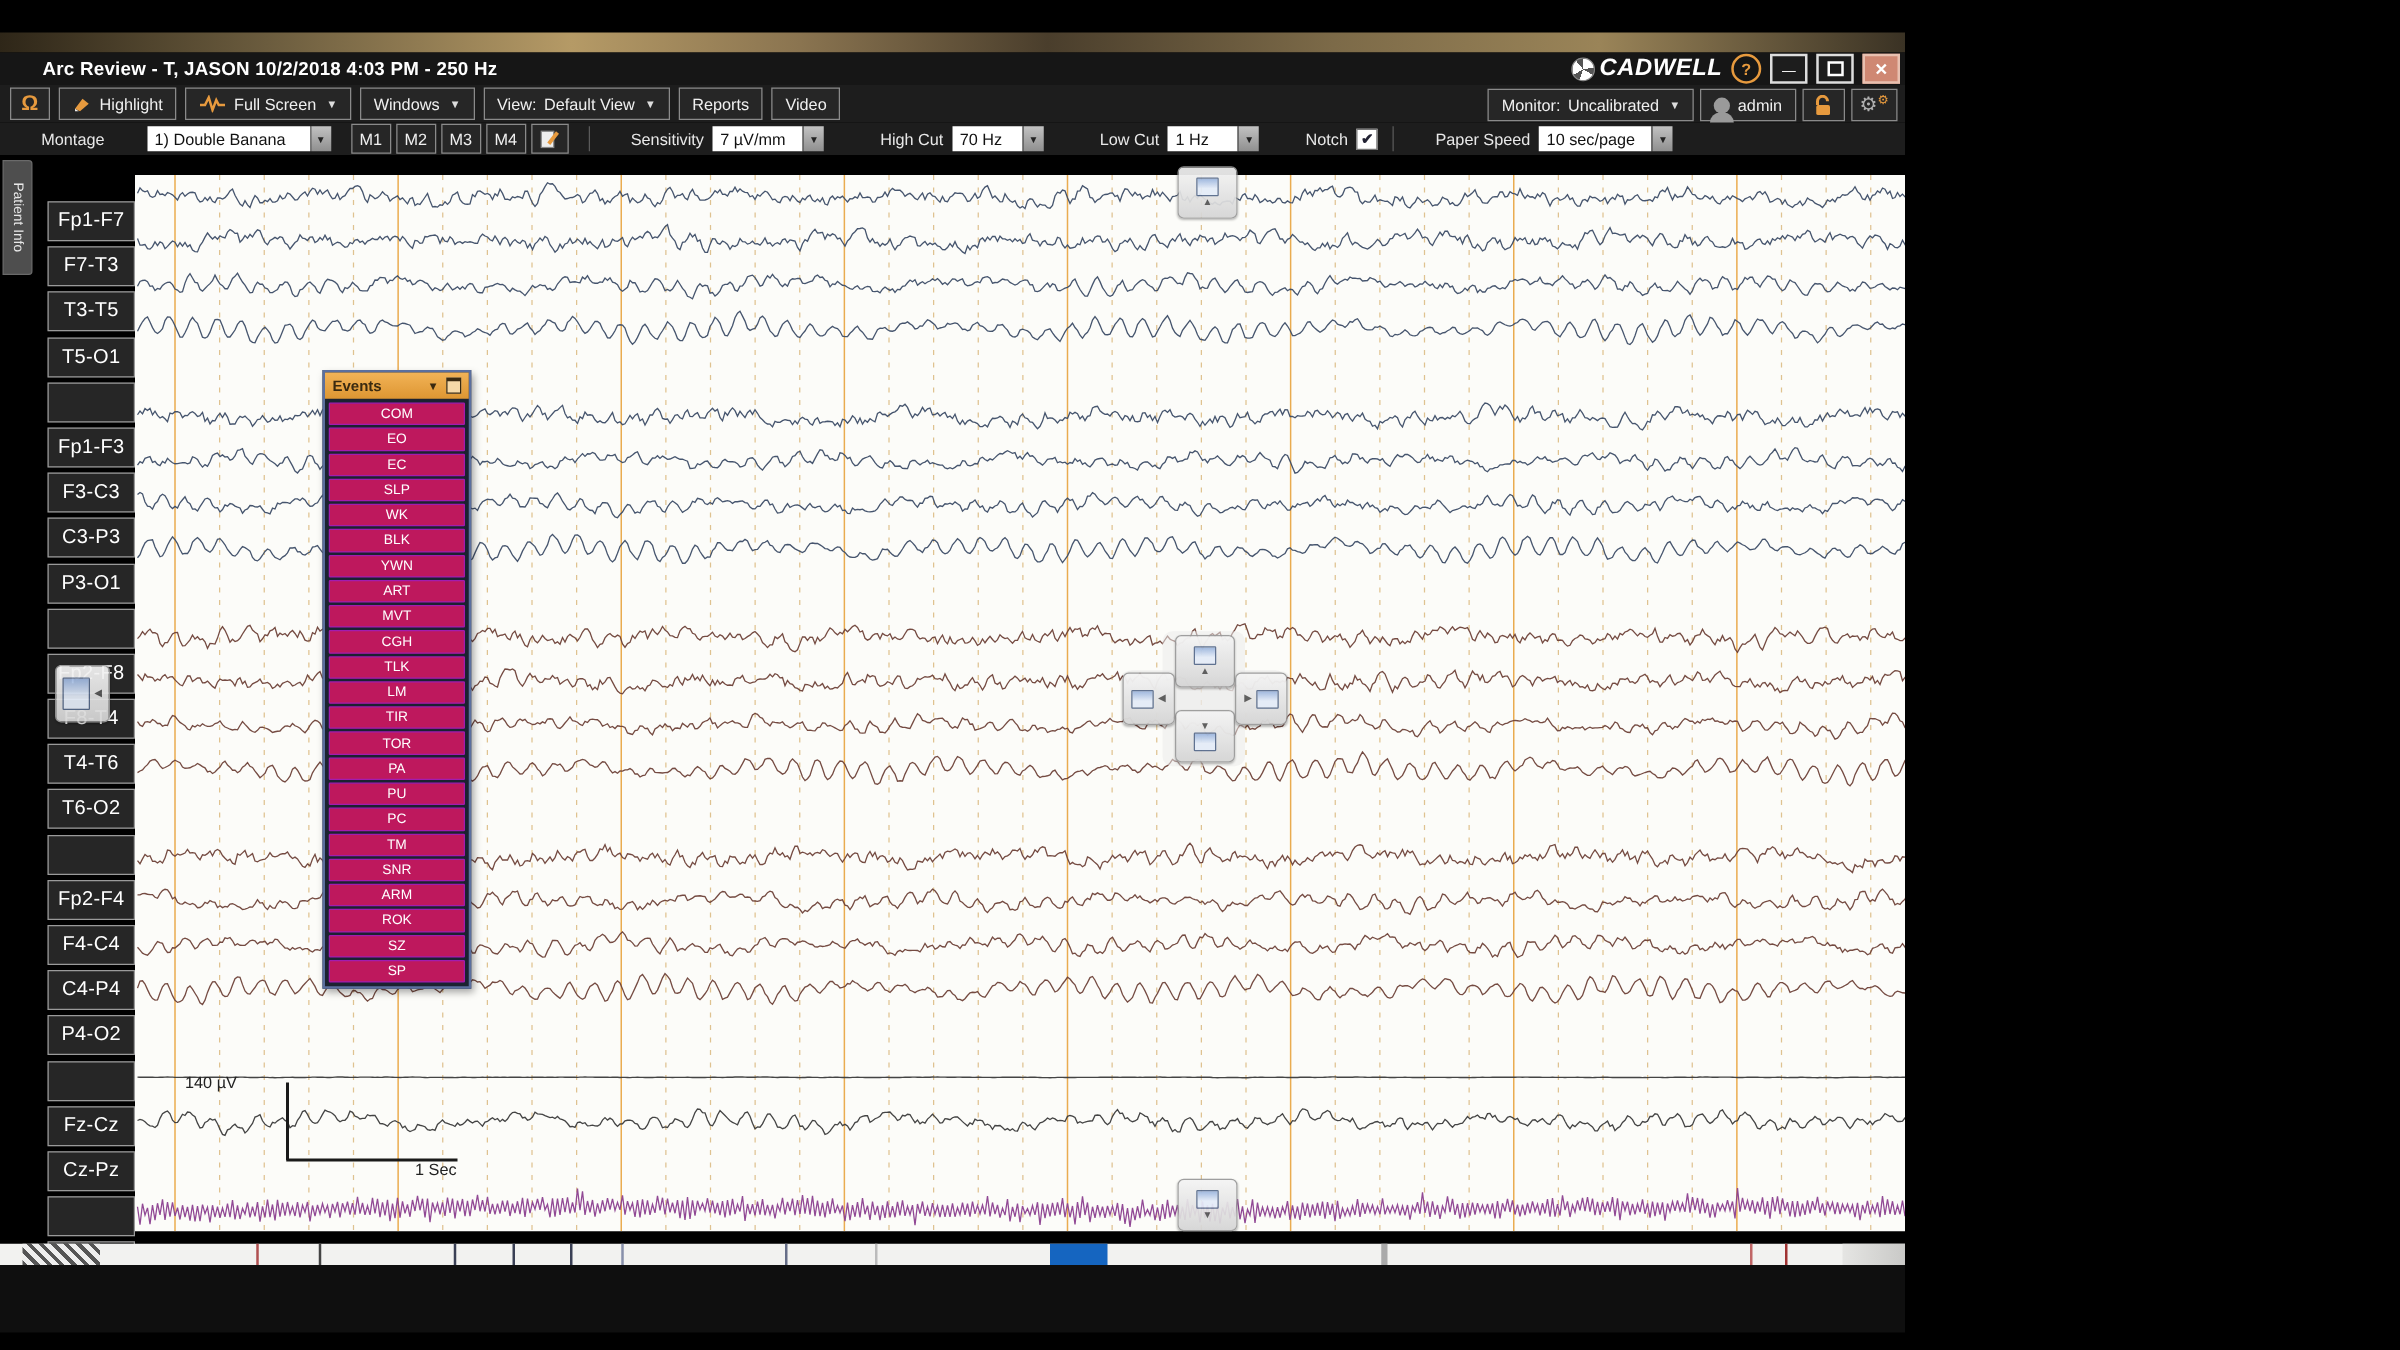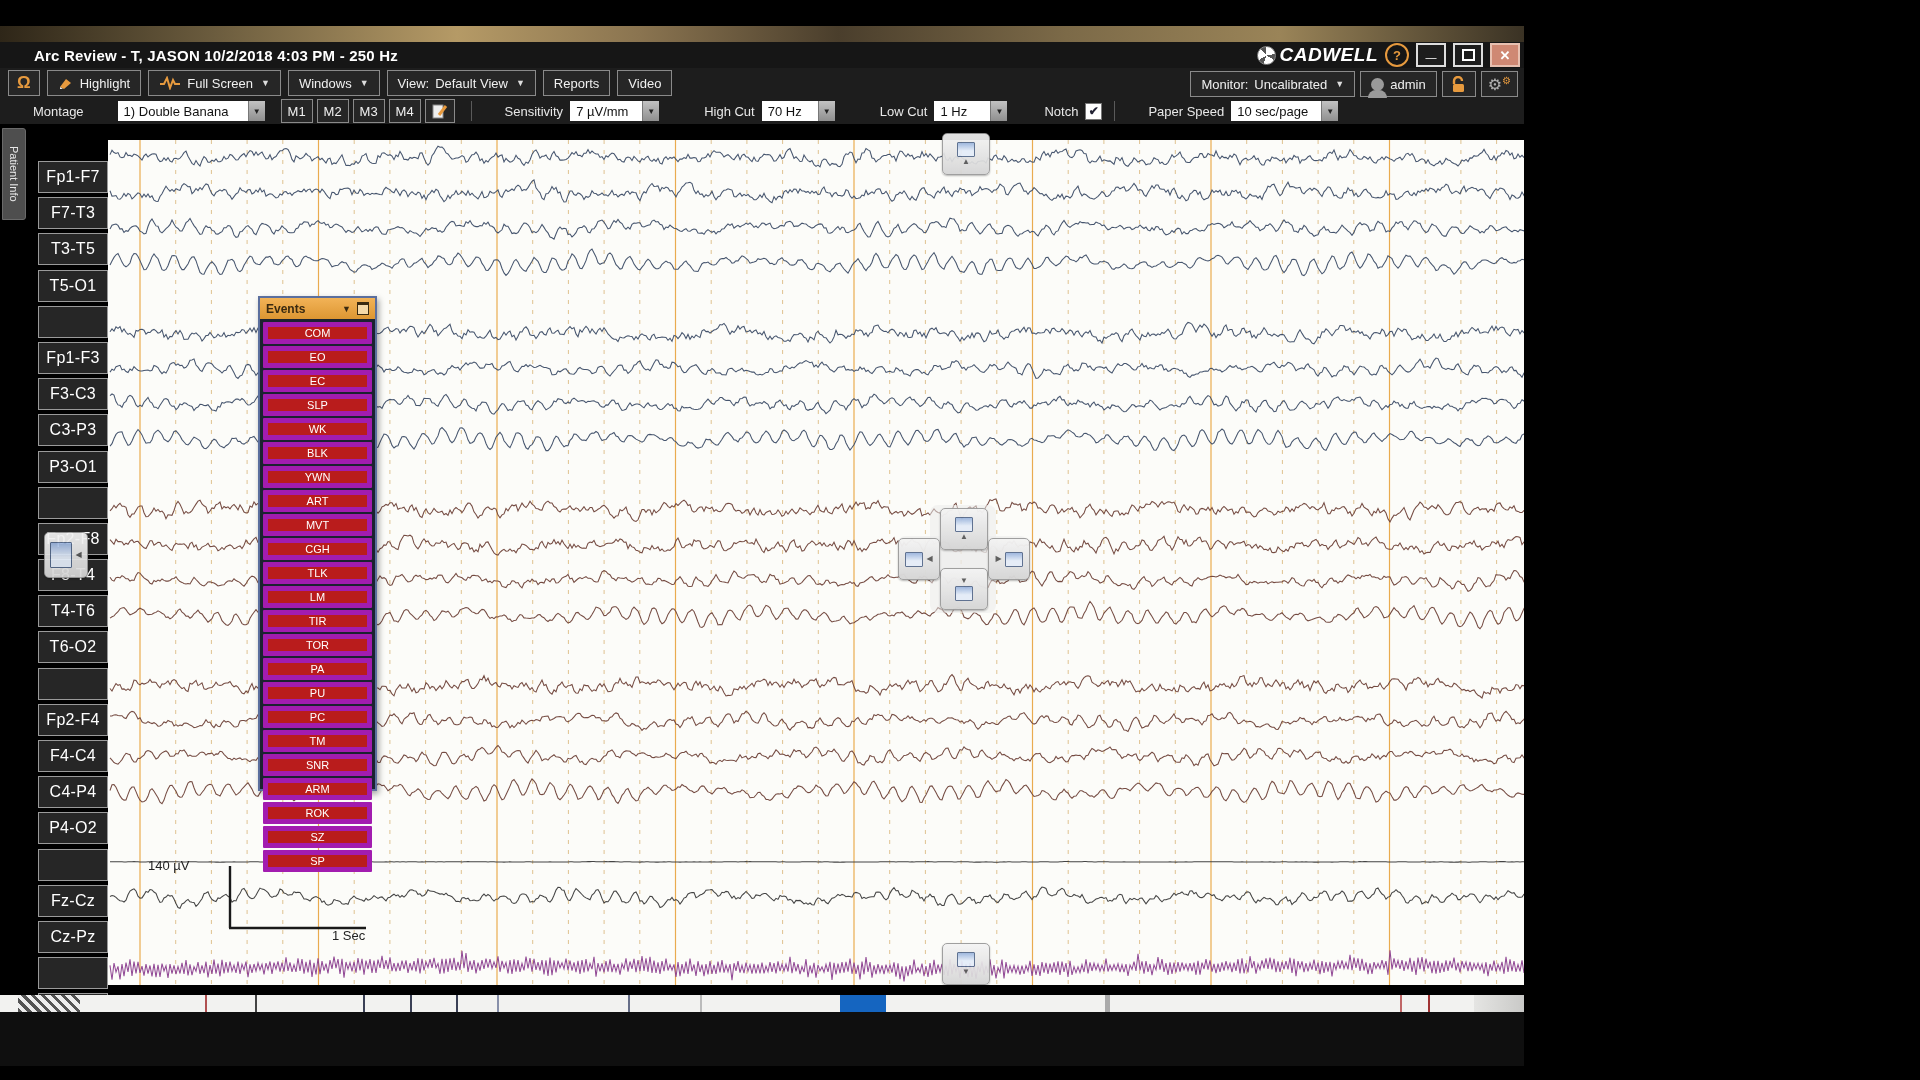--- a/index.html
+++ b/index.html
@@ -57,21 +57,21 @@
   .ch.blank{color:transparent;}
   .scale-lab{position:absolute;color:#222;font-size:13px;}
   
   .events{position:absolute;left:258px;top:296px;width:115px;border:2px solid #5b6f9e;background:#1b2230;box-shadow:2px 3px 6px rgba(0,0,0,.35);}
   .ev-title{height:21px;background:linear-gradient(#f2b357,#dd9632);color:#3a2a10;font-size:12px;
     font-weight:bold;display:flex;align-items:center;padding:0 6px;}
   .ev-title .sp{flex:1;}
   .ev-chev{font-size:9px;color:#3a2a10;margin-right:6px;}
   .ev-winico{width:10px;height:9px;border:1px solid #3a2a10;border-top:3px solid #3a2a10;background:#f5d9a8;}
   .ev-body{display:flex;flex-direction:column;gap:2px;padding:3px;height:470px;box-sizing:border-box;}
-  .evbtn{flex:1;background:#b91c1c;border:5px solid #a21caf;color:#fff;font-size:11px;
+  .evbtn{flex:1;background:#be185d;border:1px solid #a21caf;color:#fff;font-size:11px;
     display:flex;align-items:center;justify-content:center;border-radius:1px;}
   
   .selection{position:absolute;left:1620px;top:225px;width:120px;height:503px;
     background:rgba(116,170,235,.55);border-left:1px solid rgba(255,255,255,.6);border-right:1px solid rgba(255,255,255,.6);}
   
   .panbg{position:absolute;background:rgba(235,235,235,.55);border-radius:8px;}
   .panbtn{position:absolute;background:linear-gradient(#f4f4f4,#d5d5d5);border:1px solid #999;
     border-radius:5px;box-shadow:0 1px 2px rgba(0,0,0,.3);display:flex;align-items:center;
     justify-content:center;gap:3px;opacity:.93;}
   .panbtn.col{flex-direction:column;gap:1px;}

